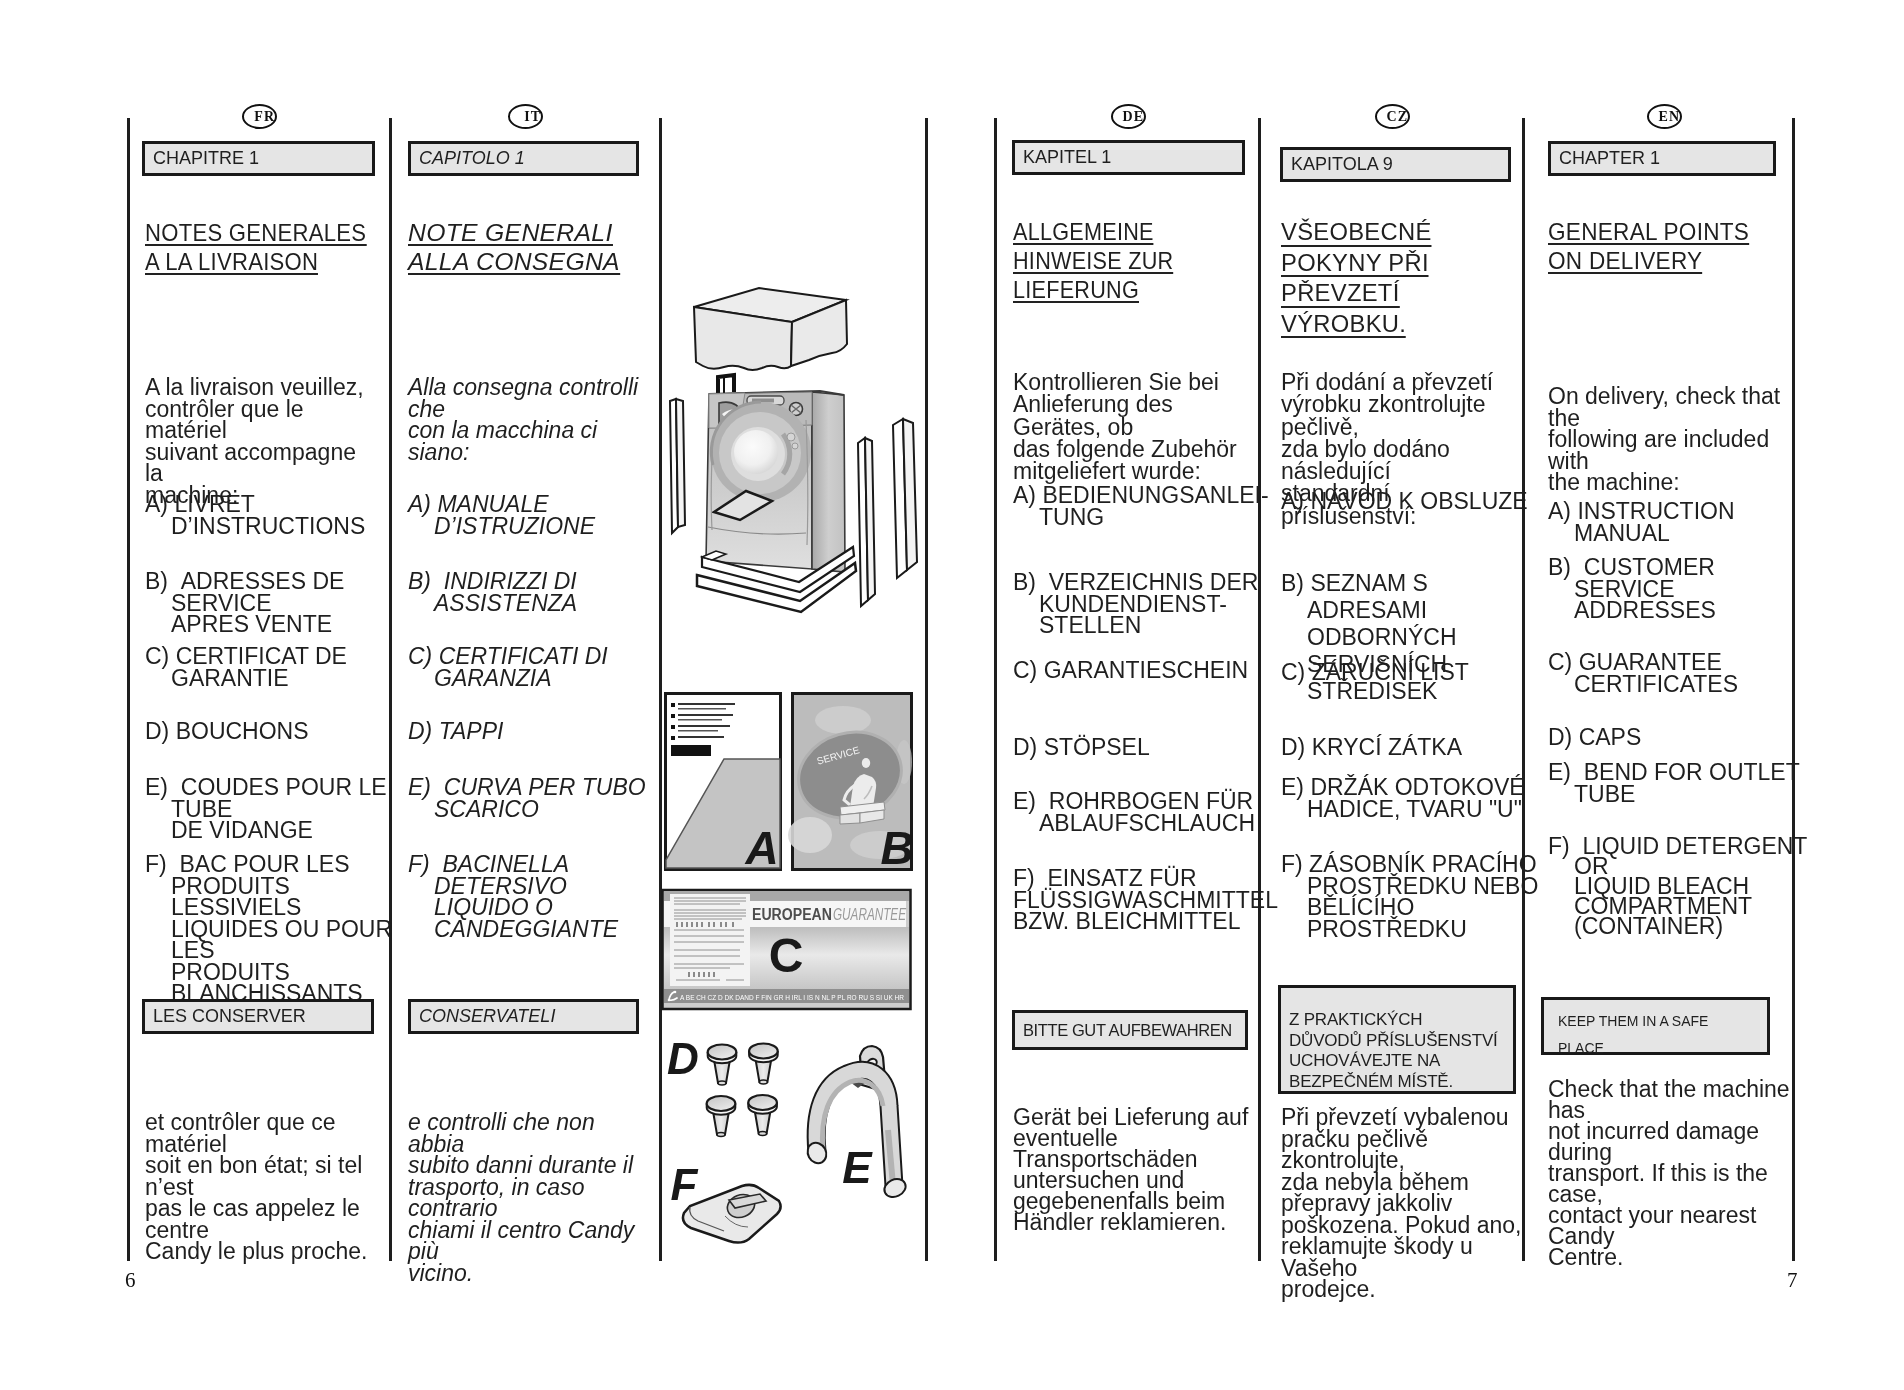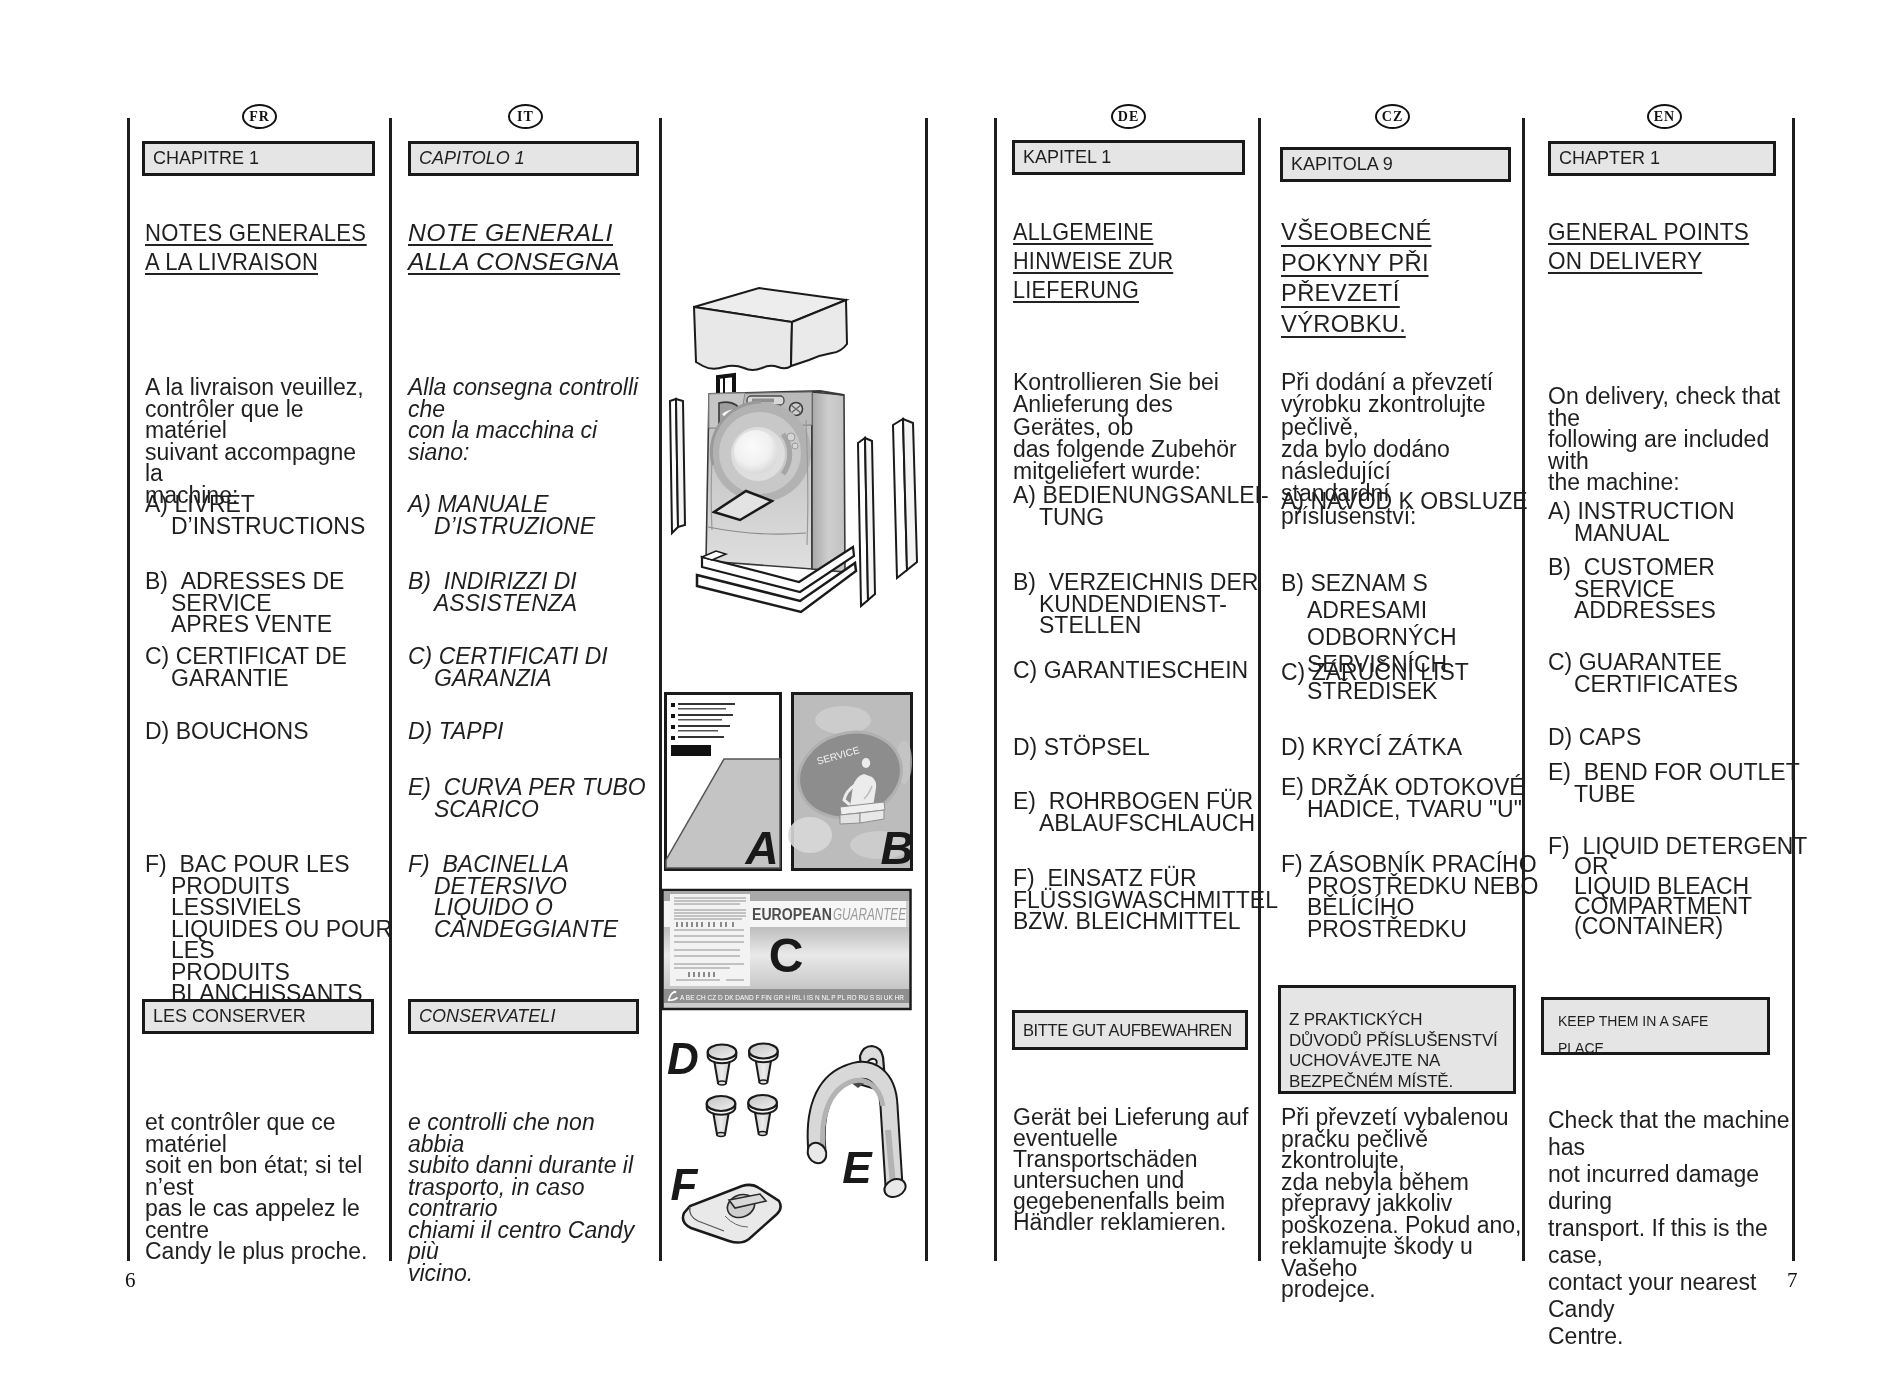--- a/index.html
+++ b/index.html
@@ -1,17 +1,17 @@
 <!DOCTYPE html>
 <html><head><meta charset="utf-8">
 <style>
 html,body{margin:0;padding:0;-webkit-font-smoothing:antialiased}
 .page{position:relative;width:1904px;height:1390px;background:#fff;font-family:"Liberation Sans",sans-serif;color:#1f1f1f;overflow:hidden}
 .vline{position:absolute;width:3px;background:#1e1e1e;top:118px;height:1143px}
-.oval{position:absolute;border:2px solid #111;border-radius:50%;width:31px;height:21px;text-align:center;font-family:"Liberation Serif",serif;font-weight:bold;font-size:14px;line-height:21px;letter-spacing:1px;color:#111}
+.oval{position:absolute;border:2px solid #111;border-radius:50%;width:31px;height:21px;text-align:right;font-family:"Liberation Serif",serif;font-weight:bold;font-size:14px;line-height:21px;letter-spacing:1px;color:#111}
 .tbox{position:absolute;border:3px solid #191919;font-weight:normal;font-size:18px;line-height:29px;padding-left:8px;height:29px;background:#e5e5e5;white-space:nowrap}
 .blk{position:absolute;font-size:23px;line-height:21.5px}
 .hd{position:absolute;font-size:24px;line-height:29px;letter-spacing:0.3px;white-space:nowrap;transform-origin:0 0}
 .hd span{display:inline-block;height:26px;border-bottom:2.5px solid #222}
 .li{text-indent:-26px;padding-left:26px}
 .it{font-style:italic}
 .pgn{position:absolute;font-family:"Liberation Serif",serif;font-size:21px;color:#111}
 </style></head>
 <body>
 <div class="page">
@@ -57,20 +57,21 @@
 <div class="blk" style="left:145px;top:377px;width:232px">A la livraison veuillez,<br>contrôler que le matériel<br>suivant accompagne la<br>machine:</div>
 
 <div class="blk li" style="left:145px;top:494px;width:230px">A)&nbsp;LIVRET<br>D’INSTRUCTIONS</div>
 
 <div class="blk li" style="left:145px;top:571px;width:240px">B)&nbsp;&nbsp;ADRESSES DE SERVICE<br>APRES VENTE</div>
 
 <div class="blk li" style="left:145px;top:646px;width:230px">C)&nbsp;CERTIFICAT DE<br>GARANTIE</div>
 
 <div class="blk li" style="left:145px;top:721px;width:230px">D)&nbsp;BOUCHONS</div>
 
+<div class="blk li" style="left:145px;top:777px;width:240px">E)&nbsp;&nbsp;COUDES POUR LE TUBE<br>DE VIDANGE</div>
 
 <div class="blk li" style="left:145px;top:854px;width:240px">F)&nbsp;&nbsp;BAC POUR LES<br>PRODUITS LESSIVIELS<br>LIQUIDES OU POUR LES<br>PRODUITS<br>BLANCHISSANTS<br>LIQUIDES</div>
 
 <div class="tbox" style="left:142px;top:999px;width:218px">LES CONSERVER</div>
 
 <div class="blk" style="left:145px;top:1112px;width:240px">et contrôler que ce matériel<br>soit en bon état; si tel n’est<br>pas le cas appelez le centre<br>Candy le plus proche.</div>
 
 <div class="hd it" style="left:408px;top:218px;transform:scaleX(1.03)"><span>NOTE GENERALI</span><br><span>ALLA CONSEGNA</span></div>
 
 <div class="blk it" style="left:408px;top:377px;width:240px">Alla consegna controlli che<br>con la macchina ci siano:</div>
@@ -142,21 +143,21 @@
 <div class="blk li" style="left:1548px;top:652px;width:240px">C)&nbsp;GUARANTEE<br>CERTIFICATES</div>
 
 <div class="blk li" style="left:1548px;top:727px;width:240px">D)&nbsp;CAPS</div>
 
 <div class="blk li" style="left:1548px;top:762px;width:245px">E)&nbsp;&nbsp;BEND FOR OUTLET TUBE</div>
 
 <div class="blk li" style="left:1548px;top:836px;width:245px;line-height:20px">F)&nbsp;&nbsp;LIQUID DETERGENT OR<br>LIQUID BLEACH<br>COMPARTMENT<br>(CONTAINER)</div>
 
 <div class="tbox" style="left:1541px;top:997px;width:209px;height:44px;line-height:27px;font-size:14px;padding:8px 0 0 14px">KEEP THEM IN A SAFE<br>PLACE</div>
 
-<div class="blk" style="left:1548px;top:1107px;width:245px;line-height:27px">Check that the machine has<br>not incurred damage during<br>transport. If this is the case,<br>contact your nearest Candy<br>Centre.</div>
+<div class="blk" style="left:1548px;top:1079px;width:245px;line-height:21px">Check that the machine has<br>not incurred damage during<br>transport. If this is the case,<br>contact your nearest Candy<br>Centre.</div>
 
 <div class="pgn" style="left:125px;top:1268px">6</div>
 
 <div class="pgn" style="left:1787px;top:1268px">7</div>
 
 <svg style="position:absolute;left:655px;top:270px" width="275" height="995" viewBox="655 270 275 995">
 
 <g id="cover">
 <polygon points="694,307 759,288 846,300 792,322" fill="#ededed" stroke="#1a1a1a" stroke-width="2"></polygon>
 <path d="M694,307 L792,322 L791,366 Q786,370 778,367 Q770,364 762,368 Q752,372 744,368 Q734,364 724,367 Q712,371 703,366 L696,362 Z" fill="#e8e8e8" stroke="#1a1a1a" stroke-width="2"></path>

